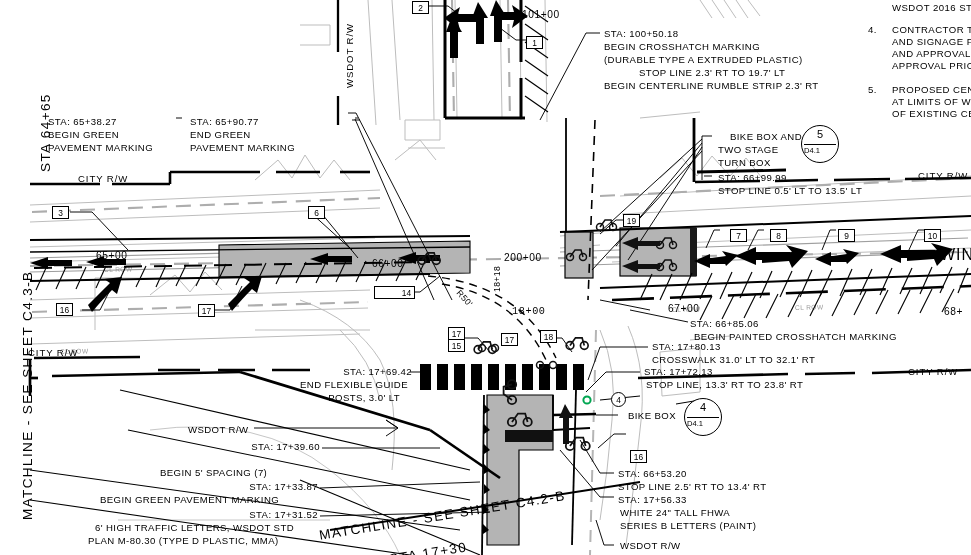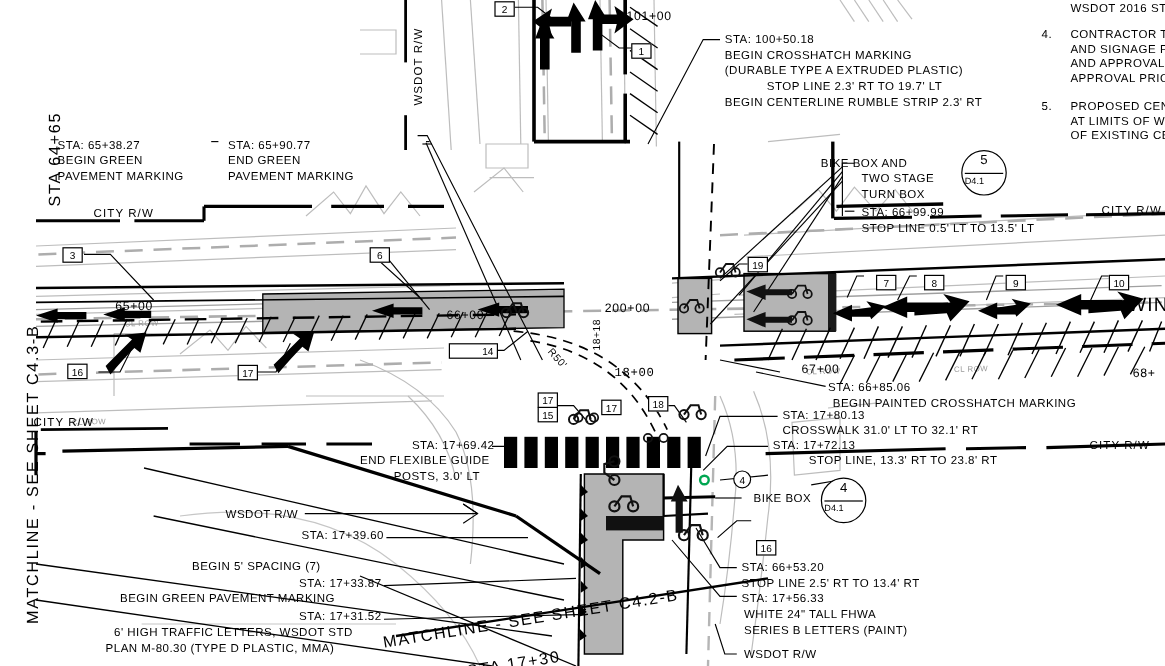--- a/index.html
+++ b/index.html
@@ -559,41 +559,41 @@
   <div class="txt sta" style="left:604px;top:80px;">BEGIN CENTERLINE RUMBLE STRIP 2.3' RT</div>
 
   <div class="txt sta cc" style="left:48px;top:116px;width:300px;">STA: 65+38.27</div>
   <div class="txt sta cc" style="left:48px;top:129px;width:300px;">BEGIN GREEN</div>
   <div class="txt sta cc" style="left:48px;top:142px;width:300px;">PAVEMENT MARKING</div>
 
   <div class="txt sta cc" style="left:190px;top:116px;width:160px;">STA: 65+90.77</div>
   <div class="txt sta cc" style="left:190px;top:129px;width:160px;">END GREEN</div>
   <div class="txt sta cc" style="left:190px;top:142px;width:160px;">PAVEMENT MARKING</div>
 
-  <div class="txt sta" style="left:684px;top:131px;text-align:center;">BIKE BOX AND</div>
+  <div class="txt sta" style="left:730px;top:131px;text-align:center;">BIKE BOX AND</div>
   <div class="txt sta" style="left:718px;top:144px;">TWO STAGE</div>
   <div class="txt sta" style="left:718px;top:157px;">TURN BOX</div>
 
   <div class="bubble" style="left:801px;top:125px;">
     <div class="num">5</div>
     <div class="bar"></div>
     <div class="den">D4.1</div>
   </div>
 
   <div class="txt sta" style="left:718px;top:172px;">STA: 66+99.99</div>
   <div class="txt sta" style="left:718px;top:185px;">STOP LINE 0.5' LT TO 13.5' LT</div>
 
   <div class="txt sta" style="left:690px;top:318px;">STA: 66+85.06</div>
   <div class="txt sta" style="left:694px;top:331px;">BEGIN PAINTED CROSSHATCH MARKING</div>
 
   <div class="txt sta" style="left:652px;top:341px;">STA: 17+80.13</div>
   <div class="txt sta" style="left:652px;top:354px;">CROSSWALK 31.0' LT TO 32.1' RT</div>
 
   <div class="txt sta" style="left:644px;top:366px;">STA: 17+72.13</div>
-  <div class="txt sta" style="left:646px;top:379px;margin-left:28px;">STOP LINE, 13.3' RT TO 23.8' RT</div>
+  <div class="txt sta" style="left:646px;top:379px;">STOP LINE, 13.3' RT TO 23.8' RT</div>
 
   <div class="txt sta" style="left:628px;top:410px;">BIKE BOX</div>
   <div class="bubble" style="left:684px;top:398px;">
     <div class="num">4</div>
     <div class="bar"></div>
     <div class="den">D4.1</div>
   </div>
 
   <div class="txt sta" style="left:618px;top:468px;">STA: 66+53.20</div>
   <div class="txt sta" style="left:618px;top:481px;">STOP LINE 2.5' RT TO 13.4' RT</div>

